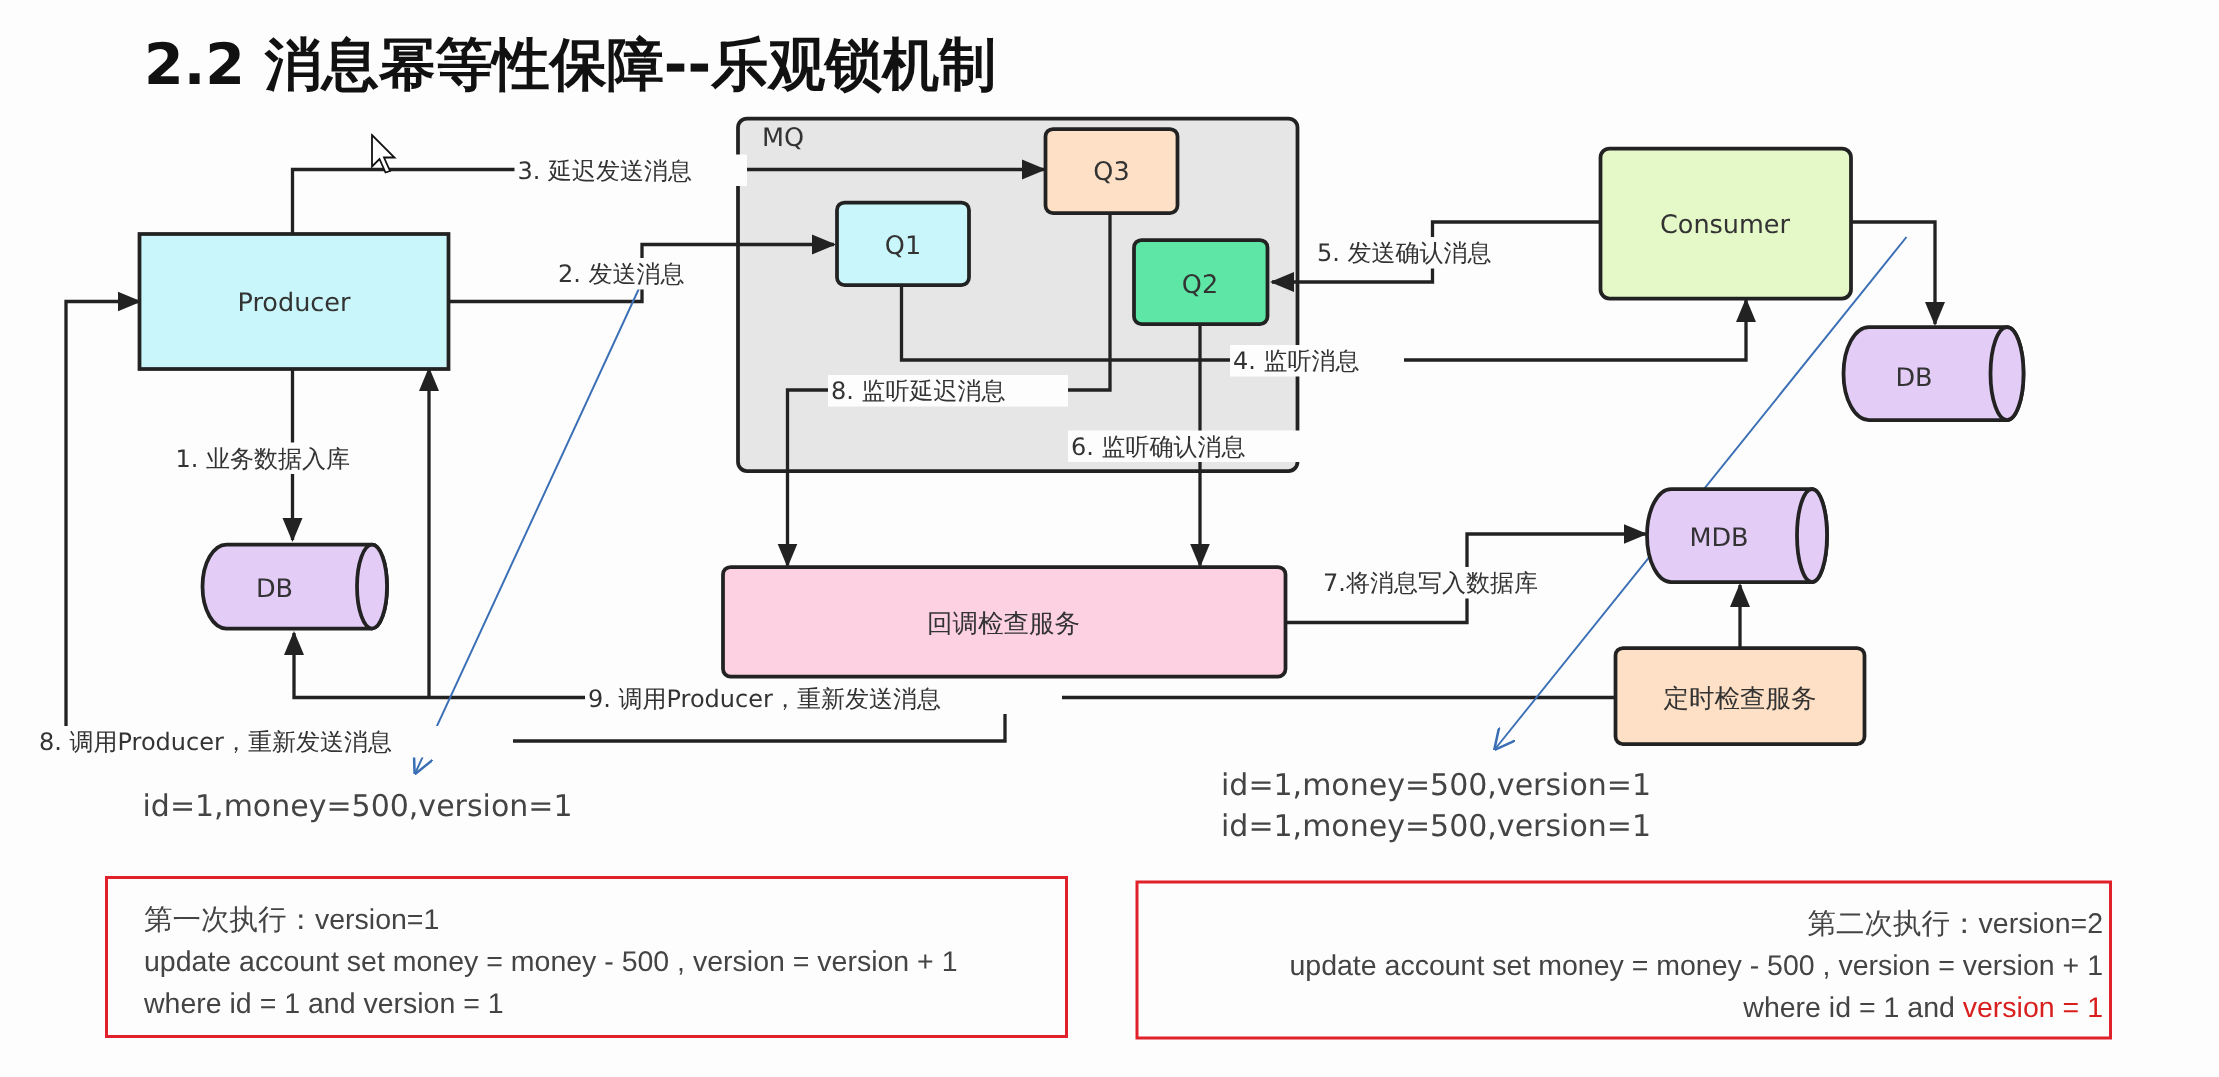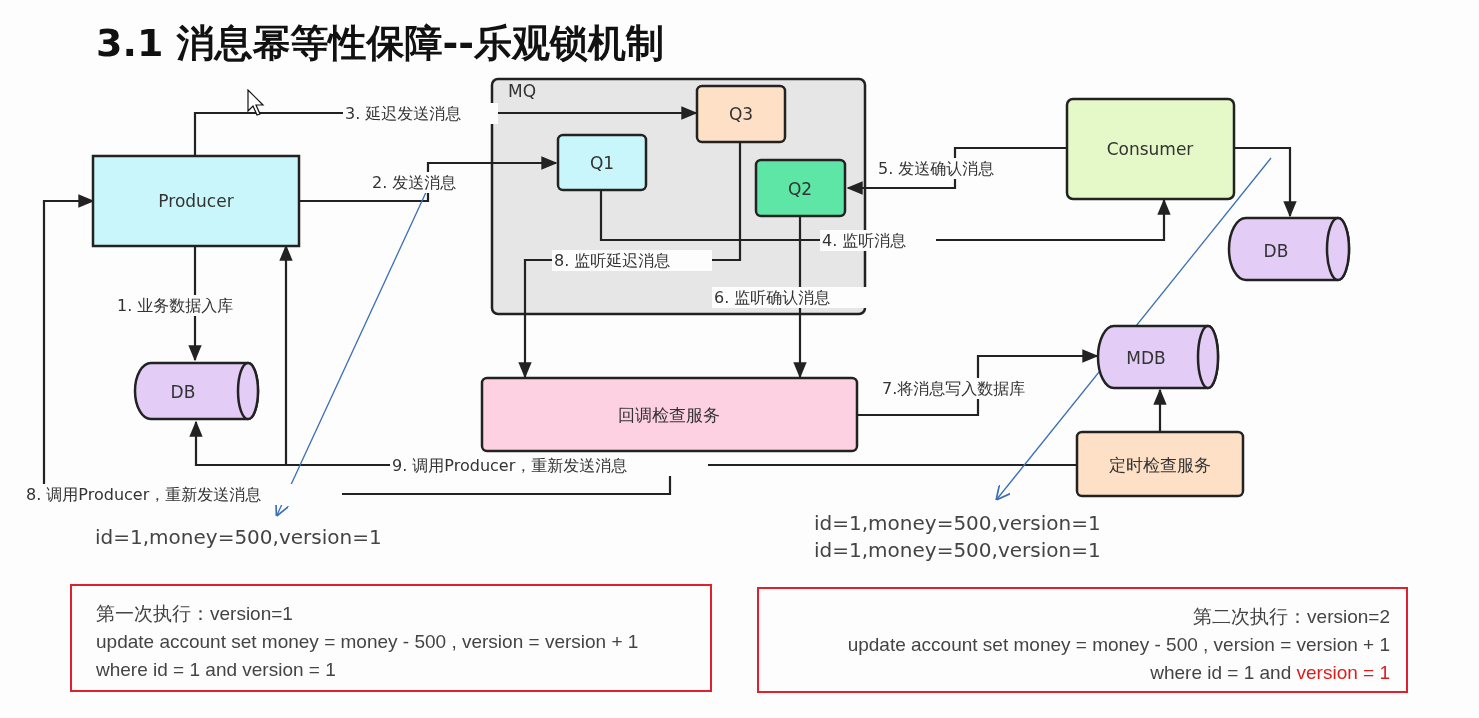--- a/index.html
+++ b/index.html
@@ -44,39 +44,39 @@
       position: absolute;
       font-family: "DejaVu Sans", sans-serif;
       font-size: 20px;
       color: #444;
       white-space: nowrap;
     }
     .sql-box {
       position: absolute;
       border: 2px solid #e0202a;
       box-sizing: border-box;
-      padding: 14px 16px 0 24px;
+      padding: 14px 4px 0 24px;
       font-family: "Liberation Sans", sans-serif;
       font-size: 19px;
       color: #444;
       line-height: 28px;
       background: #fdfdfd;
     }
     .sql-box div { white-space: nowrap; }
     .sql-box .hl { color: #d91e1e; }
     .cursor {
       position: absolute;
       left: 247px;
       top: 89px;
     }
   </style>
 </head>
 <body>
 
-<div class="title">3.1 消息幂等性保障--乐观锁机制</div>
+<div class="title">2.2 消息幂等性保障--乐观锁机制</div>
 
 <svg class="diagram" width="1479" height="718" viewBox="0 0 1479 718">
   <defs>
     <marker id="arr" viewBox="0 0 10 10" refX="9" refY="5" markerWidth="9" markerHeight="9" orient="auto-start-reverse" markerUnits="userSpaceOnUse">
       <path d="M0,0 L10,5 L0,10 z" fill="#222"></path>
     </marker>
     <marker id="arrBig" viewBox="0 0 12 12" refX="11" refY="6" markerWidth="16" markerHeight="16" orient="auto" markerUnits="userSpaceOnUse">
       <path d="M0,1 L12,6 L0,11 z" fill="#222"></path>
     </marker>
     <marker id="arrBlue" viewBox="0 0 10 10" refX="9" refY="5" markerWidth="14" markerHeight="14" orient="auto" markerUnits="userSpaceOnUse">

